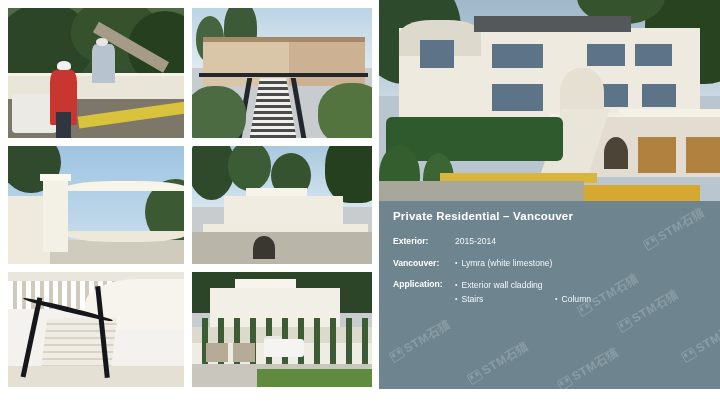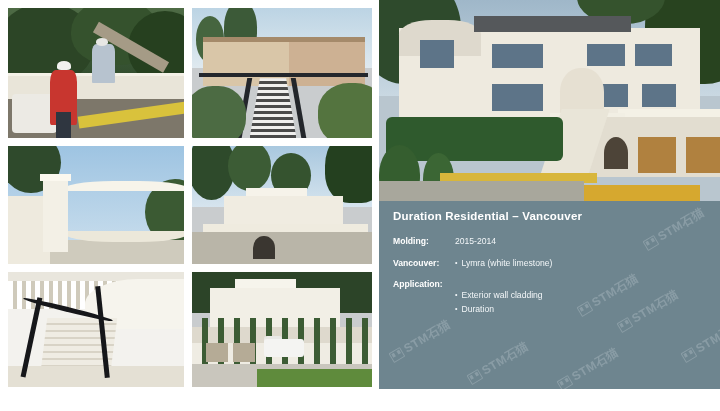--- a/index.html
+++ b/index.html
@@ -148,21 +148,21 @@
     font-size: 8.6px;
     line-height: 1.55;
     white-space: nowrap;
   }
   .bullet::before {
     content: "\2022";
     font-size: 7px;
     margin-right: 4px;
     vertical-align: 1px;
   }
-  .b-full { width: 100%; margin-top: 10px; }
+  .b-full { width: 100%; }
   .b-half { width: 50%; }
   .mat-bullet::before {
     content: "\2022";
     font-size: 7px;
     margin-right: 4px;
     vertical-align: 1px;
   }
 
   
   .sky      { position:absolute; left:0; right:0; top:0; }
@@ -421,38 +421,39 @@
             <span class="wm-logo"></span>
             <span>STM石猫</span>
           </div>
         <div class="wm" style="left:300px;top:150px;">
             <span class="wm-logo"></span>
             <span>STM石猫</span>
           </div>
       </div>
 
       <div class="info-inner">
-        <div class="proj-title">Duration Residential – Vancouver</div>
+        <div class="proj-title">Private Residential – Vancouver</div>
 
 
         <div class="spec-row">
-          <div class="spec-label">Molding:</div>
+          <div class="spec-label">Exterior:</div>
           <div class="spec-value">2015-2014</div>
         </div>
 
         <div class="spec-row">
           <div class="spec-label">Vancouver:</div>
           <div class="spec-value">
             <span class="mat-bullet">Lymra  (white limestone)</span>
           </div>
         </div>
 
         <div class="spec-row">
           <div class="spec-label">Application:</div>
           <div class="bullets">
             <span class="bullet b-full">Exterior wall cladding</span>
-            <span class="bullet b-half">Duration</span>
+            <span class="bullet b-half">Stairs</span>
+            <span class="bullet b-half">Column</span>
           </div>
         </div>
       </div>
     </div>
   </div>
 </div>
 
 </body></html>

